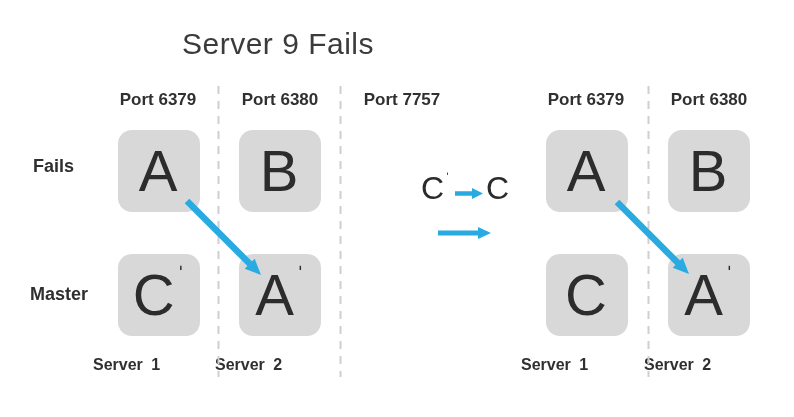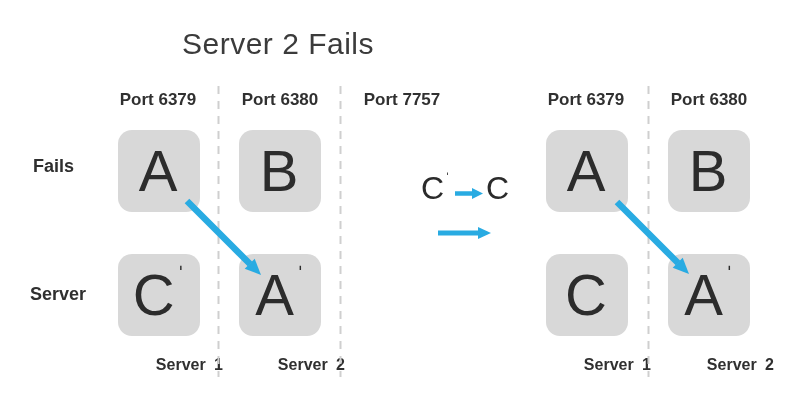--- a/index.html
+++ b/index.html
@@ -24,21 +24,21 @@
     font-size:30px;font-weight:400;color:#3b3b3b;
     letter-spacing:0.5px;
   }
   .port-label{
     position:absolute;top:90px;width:130px;
     text-align:center;
     font-size:17px;font-weight:700;color:#303030;
   }
   .server-label{
     position:absolute;top:356px;width:130px;
-    text-align:right;
+    text-align:left;
     font-size:16px;font-weight:700;color:#303030;
     word-spacing:4px;
   }
   .server-label.muted{color:var(--muted);}
   .row-label{
     position:absolute;
     font-size:18px;font-weight:600;color:#2f2f2f;
   }
   .node-box{
     position:absolute;width:82px;height:82px;
@@ -68,24 +68,24 @@
   }
   .dash{stroke:#cfcfcf;stroke-width:2;stroke-dasharray:8 7;}
   .arrow-line{stroke:var(--accent);fill:none;stroke-linecap:butt;}
   .arrow-head{fill:var(--accent);stroke:none;}
 </style>
 </head>
 <body>
 
 <div class="canvas">
 
-  <div class="title">Server 2 Fails</div>
+  <div class="title">Server 9 Fails</div>
 
   <div class="row-label" style="left:33px;top:156px">Fails</div>
-  <div class="row-label" style="left:30px;top:284px">Server</div>
+  <div class="row-label" style="left:30px;top:284px">Master</div>
 
   <div class="port-label" style="left:93px">Port 6379</div>
   <div class="port-label" style="left:215px">Port 6380</div>
   <div class="port-label" style="left:337px">Port 7757</div>
 
   <div class="port-label" style="left:521px">Port 6379</div>
   <div class="port-label" style="left:644px">Port 6380</div>
 
   <div class="node-box" style="left:118px;top:130px">
     <span class="node-letter"><span>A</span><sup class="prime"></sup></span>

